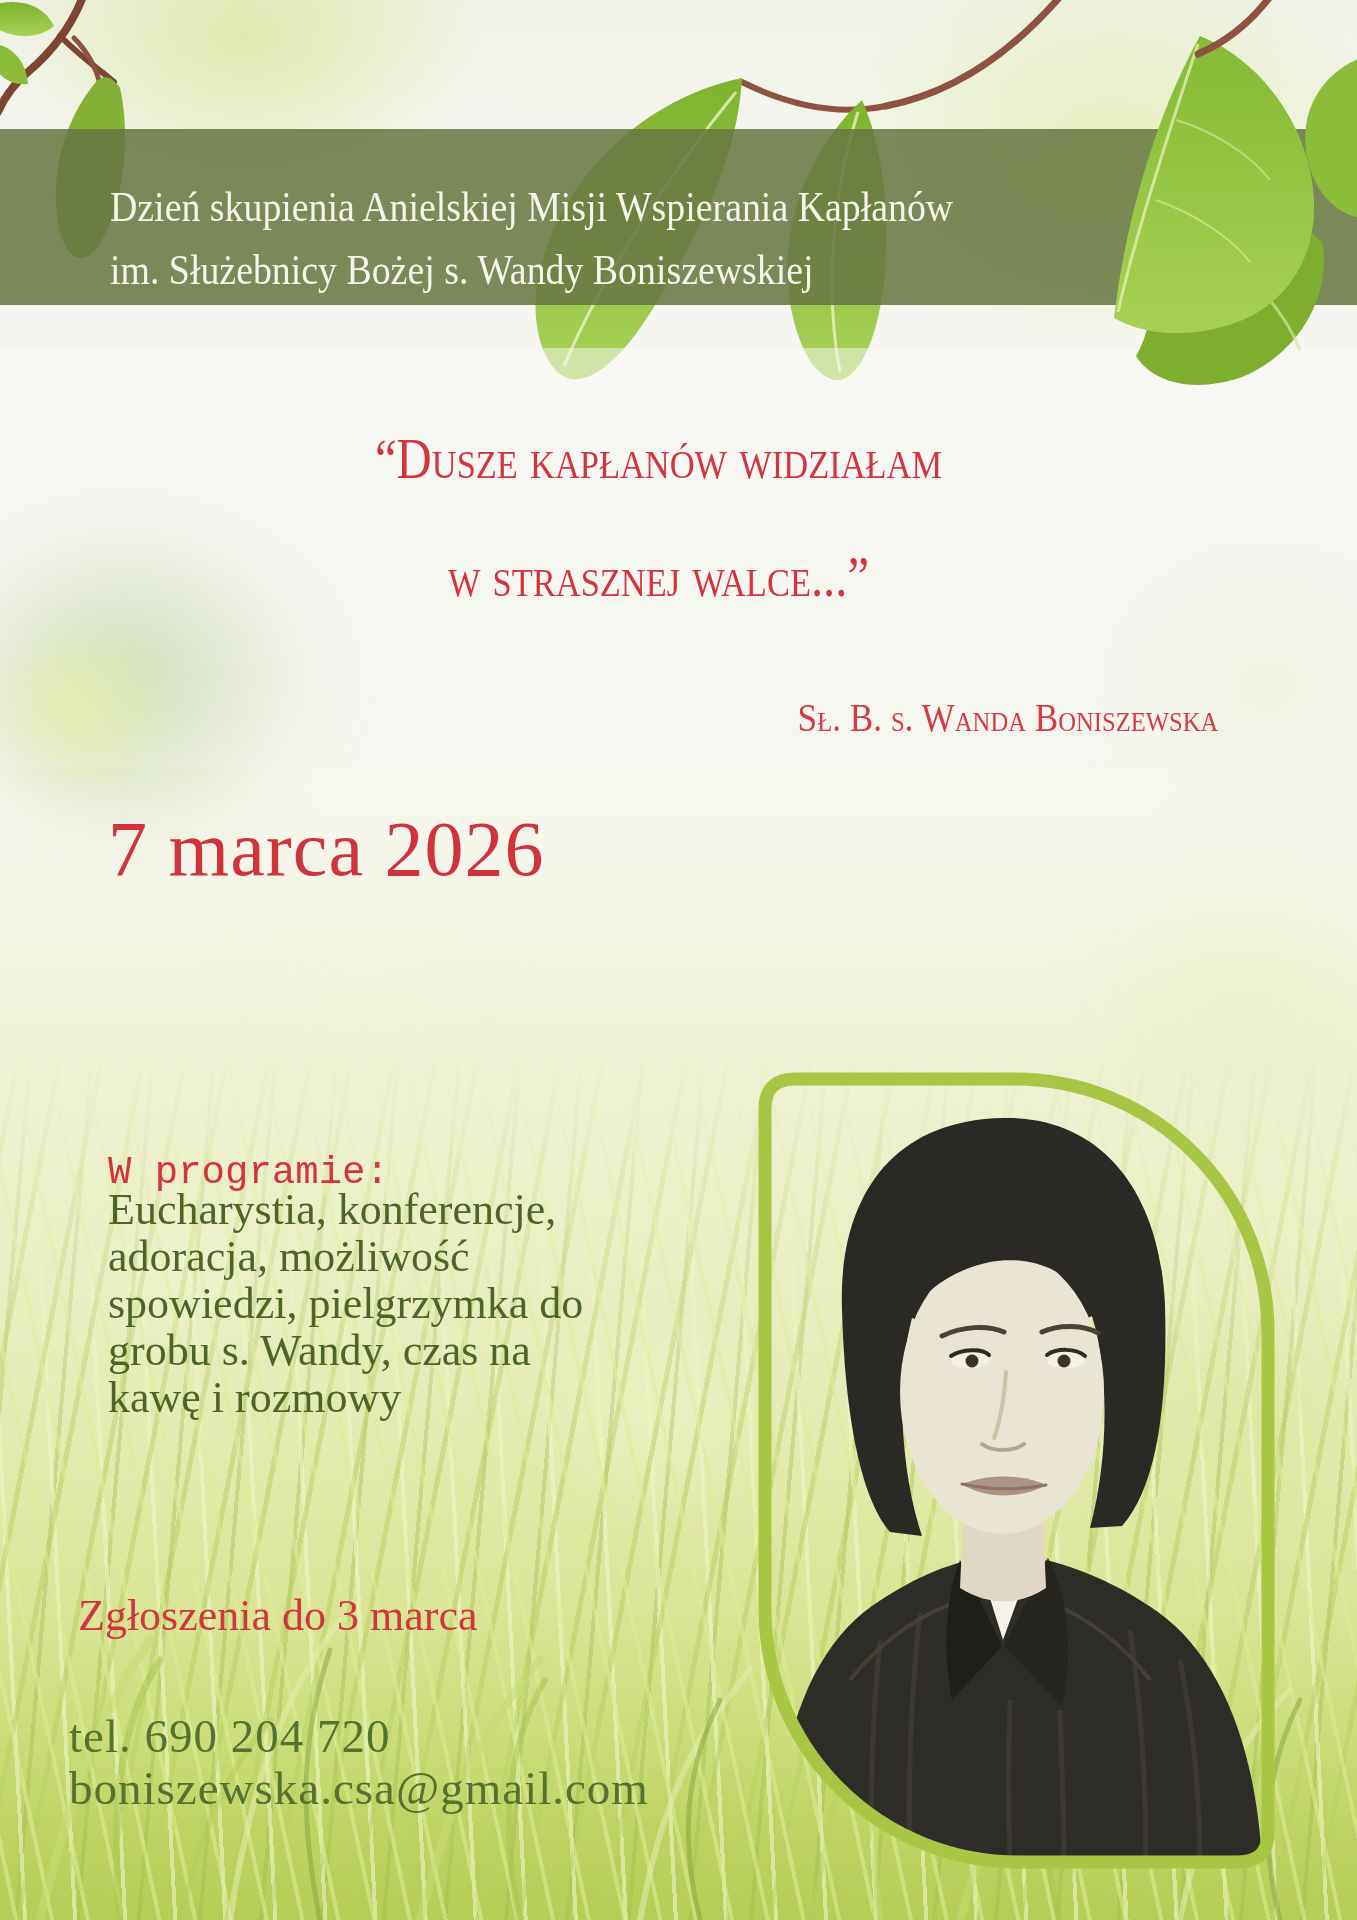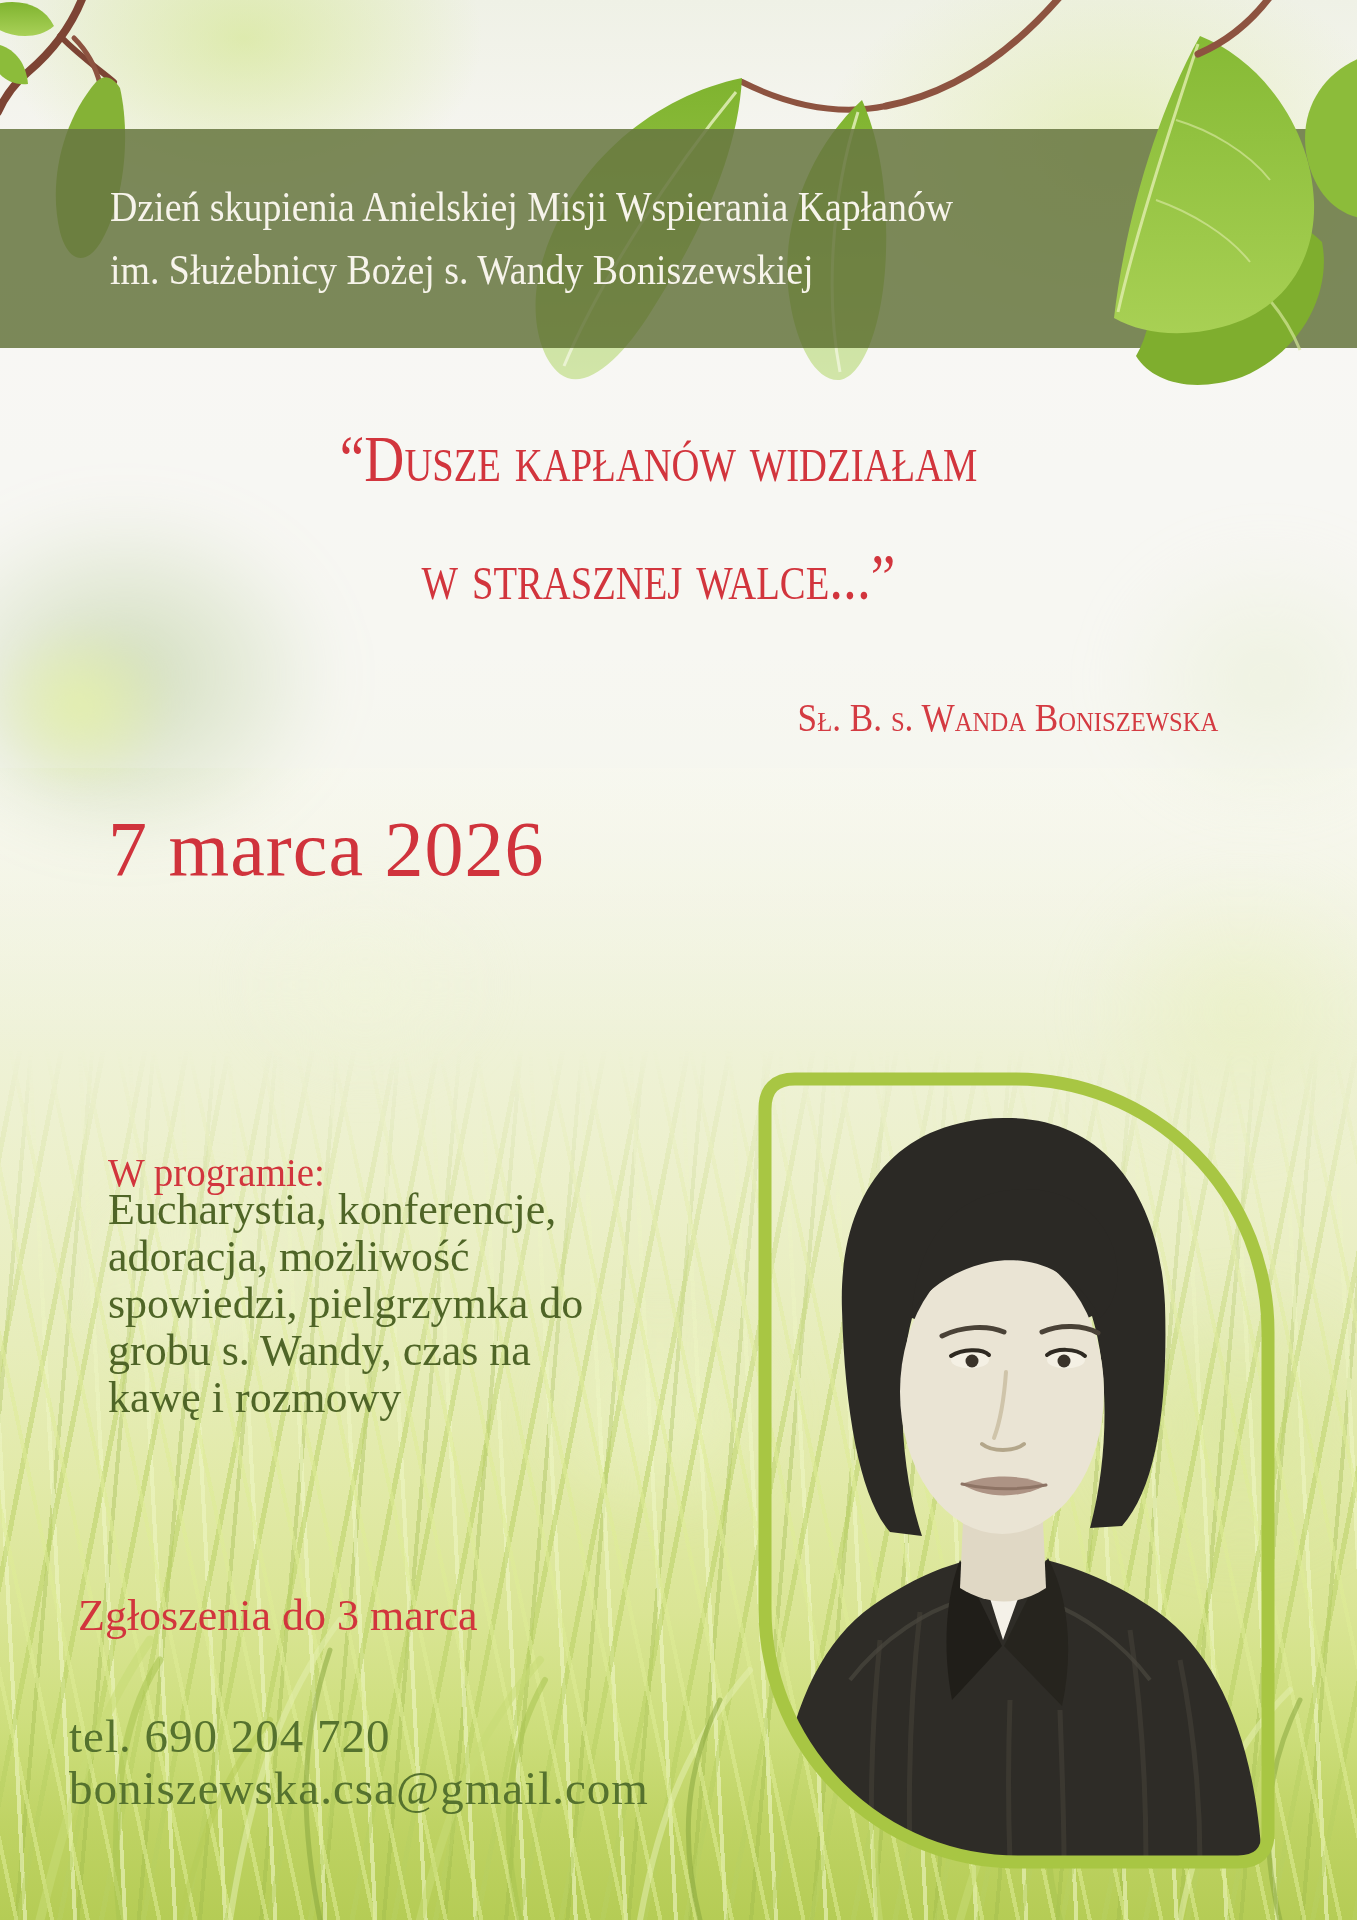--- a/index.html
+++ b/index.html
@@ -19,37 +19,37 @@
     background:
       repeating-linear-gradient(78deg,  rgba(255,255,255,0) 0 14px, rgba(222,236,150,.55) 14px 18px, rgba(255,255,255,0) 18px 35px),
       repeating-linear-gradient(101deg, rgba(255,255,255,0) 0 17px, rgba(183,207,98,.5)  17px 22px, rgba(255,255,255,0) 22px 41px),
       repeating-linear-gradient(87deg,  rgba(255,255,255,0) 0 23px, rgba(238,246,196,.6) 23px 27px, rgba(255,255,255,0) 27px 50px),
       repeating-linear-gradient(95deg,  rgba(255,255,255,0) 0 29px, rgba(156,184,74,.35) 29px 33px, rgba(255,255,255,0) 33px 61px);
     -webkit-mask-image:linear-gradient(180deg,transparent 0,rgba(0,0,0,.5) 20%,#000 48%);
             mask-image:linear-gradient(180deg,transparent 0,rgba(0,0,0,.5) 20%,#000 48%);
   }
   svg{position:absolute;}
   .banner{
-    position:absolute;left:0;right:0;top:129px;height:219px;box-sizing:border-box;
+    position:absolute;left:0;right:0;top:129px;height:176px;box-sizing:border-box;
     background:rgba(104,119,66,.87);
     padding:46px 0 0 110px;color:#f7f4eb;font-size:43px;line-height:63px;
   }
   .banner .line{display:block;transform:scaleX(.88);transform-origin:0 50%;white-space:nowrap;}
   .quote{
     position:absolute;left:0;right:40px;top:400px;text-align:center;
-    color:#d2353d;font-size:66px;line-height:118px;font-variant:small-caps;
+    color:#d2353d;font-size:58px;line-height:118px;font-variant:small-caps;
   }
   .quote .qline{display:block;transform:scaleX(.84);white-space:nowrap;}
   .attribution{
     position:absolute;left:658px;width:700px;top:694px;text-align:center;
     color:#d43b42;font-size:40px;font-variant:small-caps;transform:scaleX(.88);white-space:nowrap;
   }
   .date{position:absolute;left:108px;top:810px;color:#d0333c;font-size:78px;line-height:1;letter-spacing:1px;white-space:nowrap;}
   .venue{position:absolute;left:108px;top:948px;color:#566c2a;font-size:44px;line-height:52px;letter-spacing:1px;white-space:nowrap;}
-  .program-head{position:absolute;left:108px;top:1152px;color:#d2353d;font-size:39px;line-height:1.1;white-space:nowrap;}
+  .program-head{position:absolute;left:108px;top:1152px;color:#d2353d;font-size:39px;line-height:1.1;white-space:nowrap;font-family:Liberation Mono, monospace;}
   .program{position:absolute;left:108px;top:1142px;color:#4f6527;font-size:44px;line-height:47px;white-space:nowrap;margin-top:44px;}
   .times{position:absolute;left:95px;top:1472px;color:#4f6527;font-size:34px;line-height:41px;white-space:nowrap;}
   .deadline{position:absolute;left:78px;top:1592px;color:#d2353d;font-size:44px;line-height:1.1;white-space:nowrap;}
   .contact{position:absolute;left:69px;top:1710px;color:#55722e;font-size:47px;line-height:52px;letter-spacing:1px;white-space:nowrap;}
 </style>
 </head>
 <body>
 
 <div class="poster">
 

